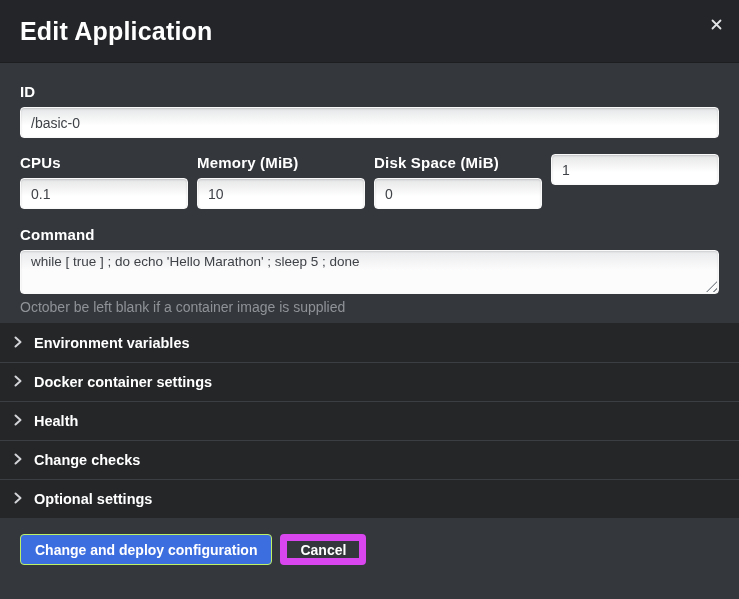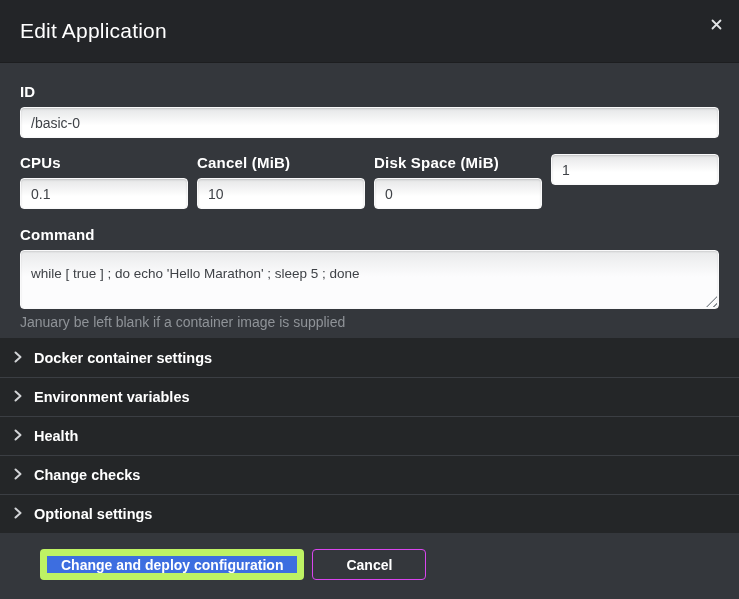--- a/index.html
+++ b/index.html
@@ -17,21 +17,21 @@
   
   .modal-header {
     height: 63px; flex: 0 0 63px;
     background: #232528;
     border-bottom: 1px solid #1d1e20;
     display: flex; align-items: center;
     padding: 0 20px;
     position: relative;
   }
   .modal-title {
-    font-size: 21px; font-weight: 400; color: #ffffff;
+    font-size: 25px; font-weight: 700; color: #ffffff;
     letter-spacing: .2px;
   }
   .close-btn {
     position: absolute; top: 15px; right: 13px;
     width: 20px; height: 20px;
     background: none; border: none; cursor: pointer;
     display: flex; align-items: center; justify-content: center;
   }
 
   
@@ -50,27 +50,27 @@
     font-family: "Liberation Sans", "DejaVu Sans", sans-serif;
     padding: 14px 10px; outline: none;
   }
   .grid-4 {
     margin-top: 16px;
     display: grid; grid-template-columns: repeat(4, 1fr); gap: 9px;
   }
   .command-group { margin-top: 17px; }
   .textarea-wrap { position: relative; }
   .command-textarea {
-    width: 100%; height: 59px;
+    width: 100%; height: 44px;
     border: 1px solid #f9f9fa; border-radius: 4px;
     background: linear-gradient(#e9eaeb, #fcfcfd 45%);
     box-shadow: inset 0 1px 2px rgba(0,0,0,.12);
     color: #3f4247; font-size: 13.5px; line-height: 1.5;
     font-family: "Liberation Sans", "DejaVu Sans", sans-serif;
-    padding: 13px 10px; resize: none; outline: none; display: block;
+    padding: 1px 10px; resize: none; outline: none; display: block;
   }
   .resize-handle {
     position: absolute; right: 2px; bottom: 2px;
     width: 11px; height: 11px;
     background: repeating-linear-gradient(-45deg,
       transparent 0 2px, #8b9096 2px 3.5px, transparent 3.5px 5px);
     clip-path: polygon(100% 0, 100% 100%, 0 100%);
     cursor: nwse-resize;
   }
   .help-text { margin-top: 5px; font-size: 14px; color: #8f9398; }
@@ -92,26 +92,26 @@
     display: flex; align-items: flex-start;
     padding: 16px 20px;
   }
   .btn {
     height: 31px; border-radius: 4px;
     font-size: 14px; font-weight: 600;
     font-family: "Liberation Sans", "DejaVu Sans", sans-serif;
     cursor: pointer; display: inline-flex; align-items: center;
   }
   .btn-primary {
-    background: #3d6ee0; border: 7px solid #bef264;
-    color: #fff; padding: 8px 14px; margin-left: 20px;
+    background: #3d6ee0; border: 1px solid #bef264;
+    color: #fff; padding: 8px 14px;
   }
   .btn-cancel {
-    background: transparent; border: 1px solid #d946ef;
-    color: #fff; padding: 0 33px; margin-left: 8px;
+    background: transparent; border: 7px solid #d946ef;
+    color: #fff; padding: 0 13px; margin-left: 8px;
   }
 </style>
 </head>
 <body>
 
 <div class="modal">
 
   <div class="modal-header">
     <h1 class="modal-title">Edit Application</h1>
     <button class="close-btn">
@@ -129,61 +129,61 @@
       <label class="field-label">ID</label>
       <input class="text-input" type="text" value="/basic-0" style="">
     </div>
 
     <div class="grid-4">
       <div class="field-group">
         <label class="field-label">CPUs</label>
         <input class="text-input" type="text" value="0.1" style="">
       </div>
       <div class="field-group">
-        <label class="field-label">Cancel (MiB)</label>
+        <label class="field-label">Memory (MiB)</label>
         <input class="text-input" type="text" value="10" style="">
       </div>
       <div class="field-group">
         <label class="field-label">Disk Space (MiB)</label>
         <input class="text-input" type="text" value="0" style="">
       </div>
       <div class="field-group">
         <input class="text-input" type="text" value="1" style="">
       </div>
     </div>
 
     <div class="command-group">
       <label class="field-label">Command</label>
       <div class="textarea-wrap">
         <textarea class="command-textarea" style="">while [ true ] ; do echo 'Hello Marathon' ; sleep 5 ; done</textarea>
         <div class="resize-handle"></div>
       </div>
-      <div class="help-text">January be left blank if a container image is supplied</div>
+      <div class="help-text">October be left blank if a container image is supplied</div>
     </div>
 
   </div>
 
   <div class="accordion">
 
     <div class="acc-row">
       <span class="chev">
         <svg width="8" height="12" viewBox="0 0 8 12">
             <polyline points="1.5,1.5 6.5,6 1.5,10.5" fill="none" stroke="#d2d4d7" stroke-width="2" stroke-linecap="round" stroke-linejoin="round"></polyline>
           </svg>
       </span>
+      <span class="acc-label">Environment variables</span>
+    </div>
+
+    <div class="acc-row">
+      <span class="chev">
+        <svg width="8" height="12" viewBox="0 0 8 12">
+            <polyline points="1.5,1.5 6.5,6 1.5,10.5" fill="none" stroke="#d2d4d7" stroke-width="2" stroke-linecap="round" stroke-linejoin="round"></polyline>
+          </svg>
+      </span>
       <span class="acc-label">Docker container settings</span>
-    </div>
-
-    <div class="acc-row">
-      <span class="chev">
-        <svg width="8" height="12" viewBox="0 0 8 12">
-            <polyline points="1.5,1.5 6.5,6 1.5,10.5" fill="none" stroke="#d2d4d7" stroke-width="2" stroke-linecap="round" stroke-linejoin="round"></polyline>
-          </svg>
-      </span>
-      <span class="acc-label">Environment variables</span>
     </div>
 
     <div class="acc-row">
       <span class="chev">
         <svg width="8" height="12" viewBox="0 0 8 12">
             <polyline points="1.5,1.5 6.5,6 1.5,10.5" fill="none" stroke="#d2d4d7" stroke-width="2" stroke-linecap="round" stroke-linejoin="round"></polyline>
           </svg>
       </span>
       <span class="acc-label">Health</span>
     </div>

